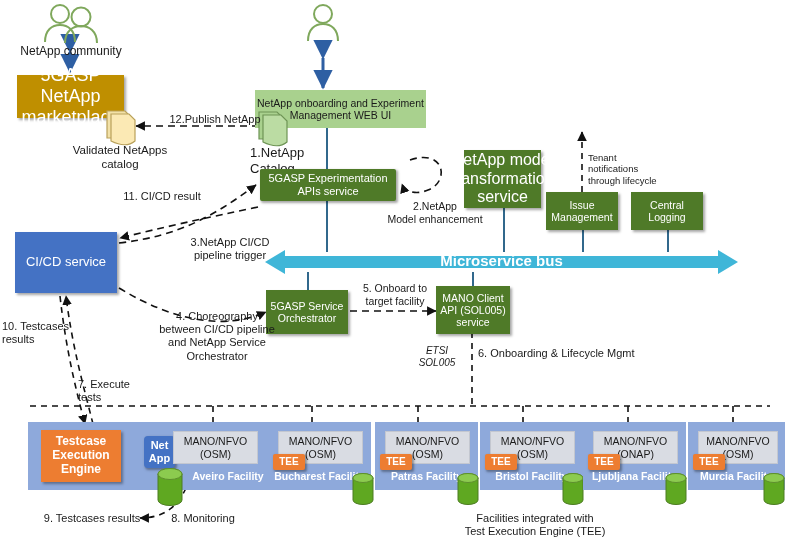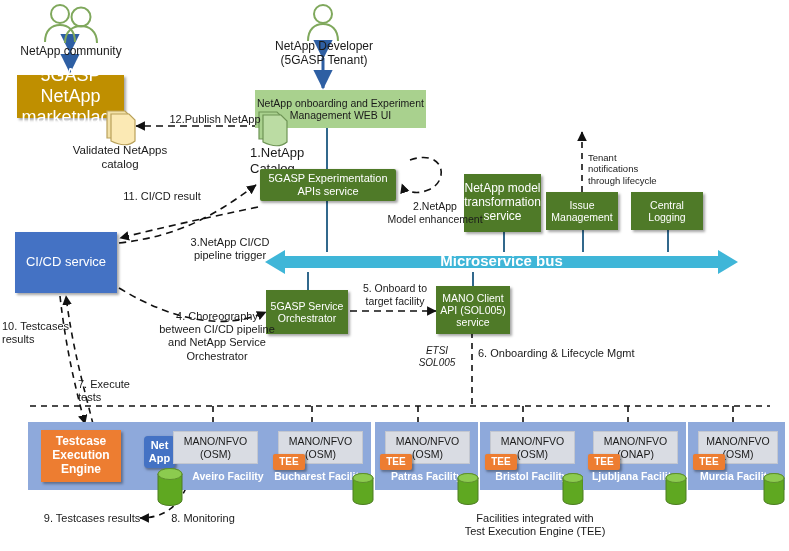--- a/index.html
+++ b/index.html
@@ -119,22 +119,20 @@
   <div class="lbl" style="left:6px;top:44px;width:130px;font-size:12px;">NetApp community</div>
 
   <div class="person" style="left:305px;top:2px;width:36px;height:40px;">
     <svg viewBox="0 0 36 40" width="36" height="40">
       <g fill="none" stroke="#7FA85C" stroke-width="2">
         <circle cx="18" cy="12" r="9"></circle>
         <path d="M3,39 C3,27 10,22 18,22 C26,22 33,27 33,39"></path>
       </g>
     </svg>
   </div>
-  <div class="lbl" style="left:258px;top:39px;width:132px;font-size:12px;">NetApp Developer
-(5GASP Tenant)</div>
 
   <div class="abs box amber shadow" style="left:17px;top:75px;width:107px;height:43px;font-size:18px;font-weight:normal;">5GASP NetApp
 marketplace</div>
 
   <div class="papers" style="left:99px;top:105px;width:40px;height:44px;">
     <svg viewBox="0 0 40 44" width="40" height="44">
       <path d="M8,6 L26,6 L32,12 L32,33 L8,33 z" fill="#F2E1A8" stroke="#B9A15A" stroke-width="1.2"></path>
       <path d="M12,9 L30,9 L36,15 L36,36 C30,41 22,41 12,36 z" fill="#FBE9B4" stroke="#B9A15A" stroke-width="1.2"></path>
     </svg>
   </div>
@@ -150,21 +148,21 @@
       <path d="M7,5 L25,5 L31,11 L31,32 L7,32 z" fill="#A9D18E" stroke="#6E9455" stroke-width="1.2"></path>
       <path d="M11,8 L29,8 L35,14 L35,35 C29,40 21,40 11,35 z" fill="#BBDCA3" stroke="#6E9455" stroke-width="1.2"></path>
     </svg>
   </div>
   <div class="lbl" style="left:250px;top:145px;width:90px;font-size:13px;text-align:left;">1.NetApp
 Catalog</div>
 
   <div class="abs box green-dark shadow" style="left:260px;top:169px;width:136px;height:32px;font-size:11px;border-radius:2px;">5GASP Experimentation
 APIs service</div>
 
-  <div class="abs box green-dark shadow" style="left:464px;top:150px;width:77px;height:58px;font-size:12px;margin-top:24px;">NetApp model
+  <div class="abs box green-dark shadow" style="left:464px;top:150px;width:77px;height:58px;font-size:16px;">NetApp model
 transformation
 service</div>
 
   <div class="abs box green-dark shadow" style="left:631px;top:192px;width:72px;height:38px;font-size:10.5px;">Central
 Logging</div>
   <div class="abs box green-dark shadow" style="left:546px;top:192px;width:72px;height:38px;font-size:10.5px;">Issue
 Management</div>
 
   <div class="lbl" style="left:588px;top:152px;width:110px;font-size:9.5px;text-align:left;">Tenant
 notifications

